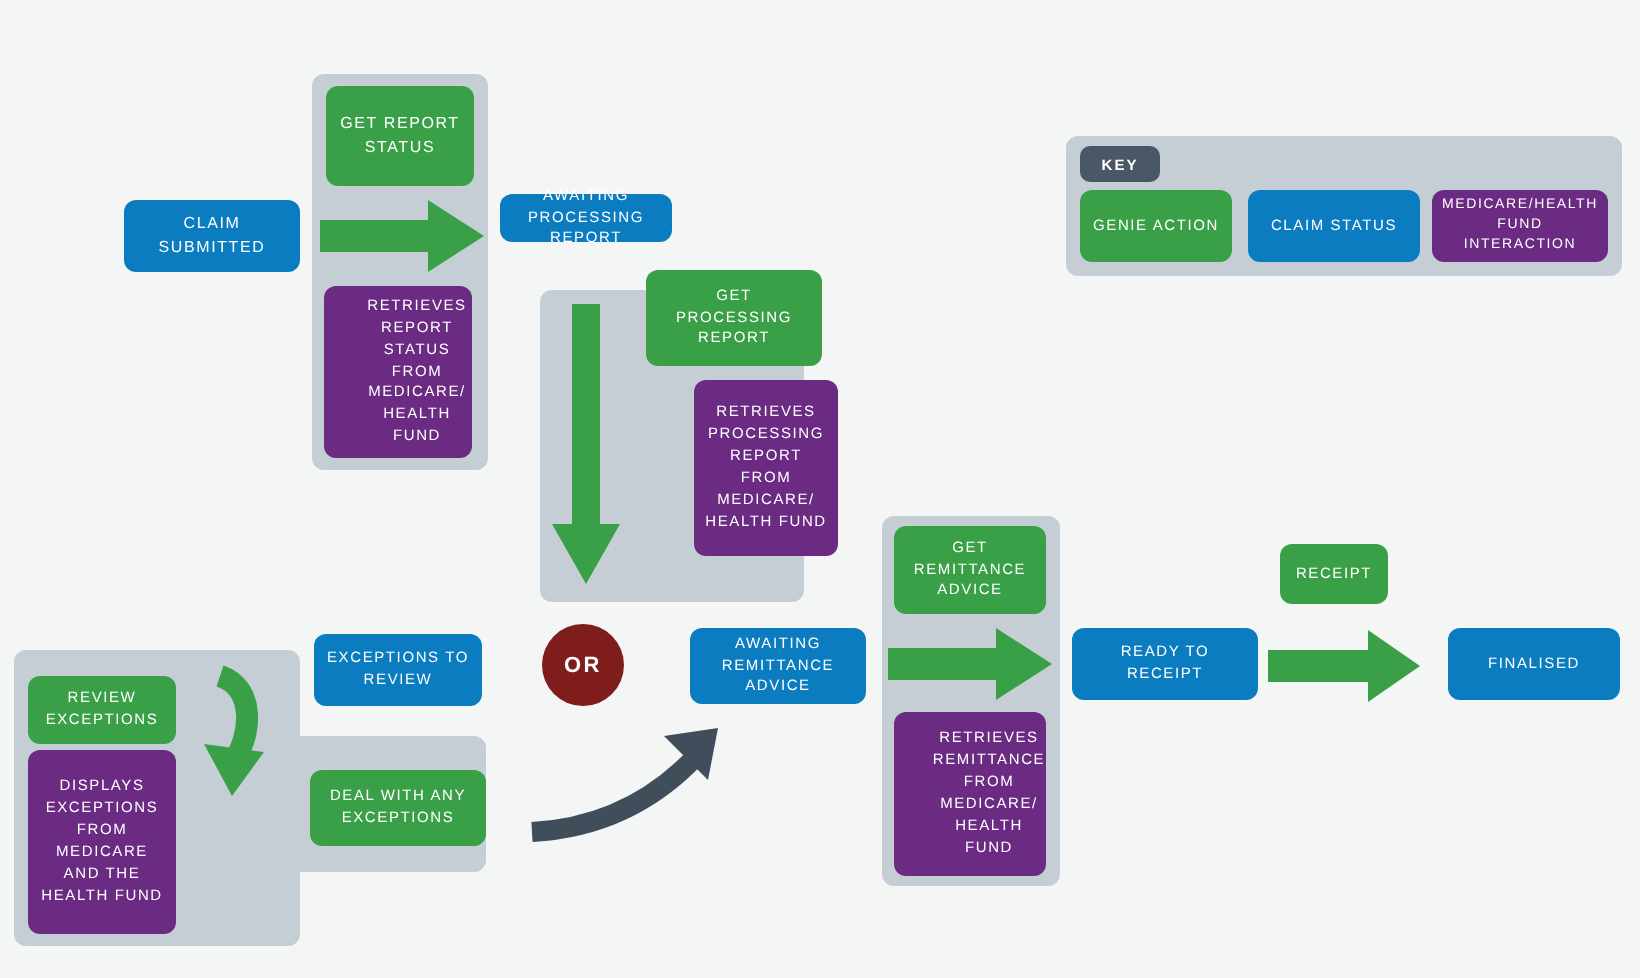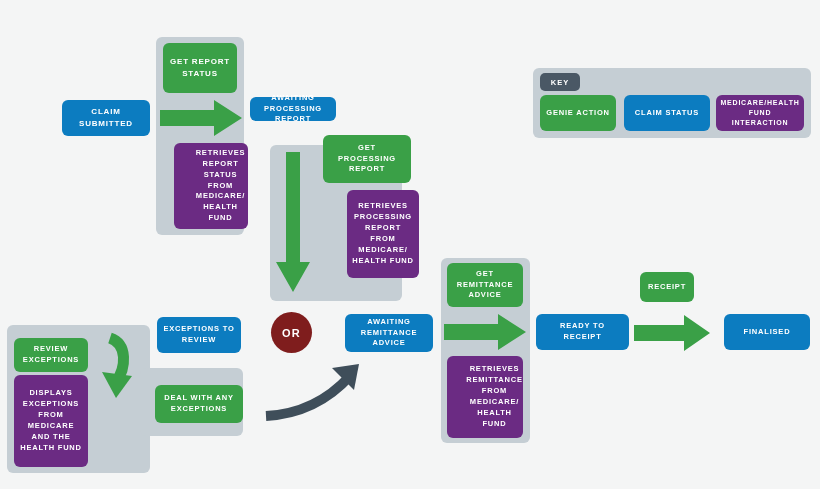--- a/index.html
+++ b/index.html
@@ -21,21 +21,21 @@
     height: 489px;
   }
   .node {
     position: absolute;
     border-radius: 6px;
     display: flex;
     align-items: center;
     justify-content: center;
     text-align: center;
     color: #ffffff;
-    font-weight: bold;
+    font-weight: normal;
     letter-spacing: 0.8px;
     line-height: 1.45;
     box-sizing: border-box;
     padding: 4px 5px;
     text-transform: uppercase;
   }
   .green  { background: #3aa047; }
   .blue   { background: #0c7cc0; }
   .purple { background: #6b2b83; }
 
@@ -88,21 +88,21 @@
   <div class="node purple" style="left:716px; top:95px; width:88px; height:36px; font-size:7px;">MEDICARE/HEALTH FUND INTERACTION</div>
 
   <div class="group-bg" style="left:156px; top:37px; width:88px; height:198px;"></div>
 
   <div class="node green" style="left:163px; top:43px; width:74px; height:50px; font-size:8px;">GET REPORT STATUS</div>
 
   <svg class="arrow-svg" style="left:160px; top:98px;" width="92" height="40">
     <polygon points="0,12 54,12 54,2 82,20 54,38 54,28 0,28" fill="#3aa047"></polygon>
   </svg>
 
-  <div class="node purple" style="left:174px; top:143px; width:74px; height:86px; font-size:7.5px;padding-left:24px;">RETRIEVES REPORT STATUS FROM MEDICARE/ HEALTH FUND</div>
+  <div class="node purple" style="left:162px; top:143px; width:74px; height:86px; font-size:7.5px;padding-left:24px;">RETRIEVES REPORT STATUS FROM MEDICARE/ HEALTH FUND</div>
 
   <div class="node blue" style="left:62px; top:100px; width:88px; height:36px; font-size:8px;">CLAIM SUBMITTED</div>
 
   <div class="node blue" style="left:250px; top:97px; width:86px; height:24px; font-size:7.5px;">AWAITING PROCESSING REPORT</div>
 
   <div class="group-bg" style="left:270px; top:145px; width:132px; height:156px;"></div>
 
   <svg class="arrow-svg" style="left:278px; top:152px;" width="40" height="142">
     <polygon points="8,0 22,0 22,110 32,110 15,140 -2,110 8,110" fill="#3aa047"></polygon>
   </svg>

